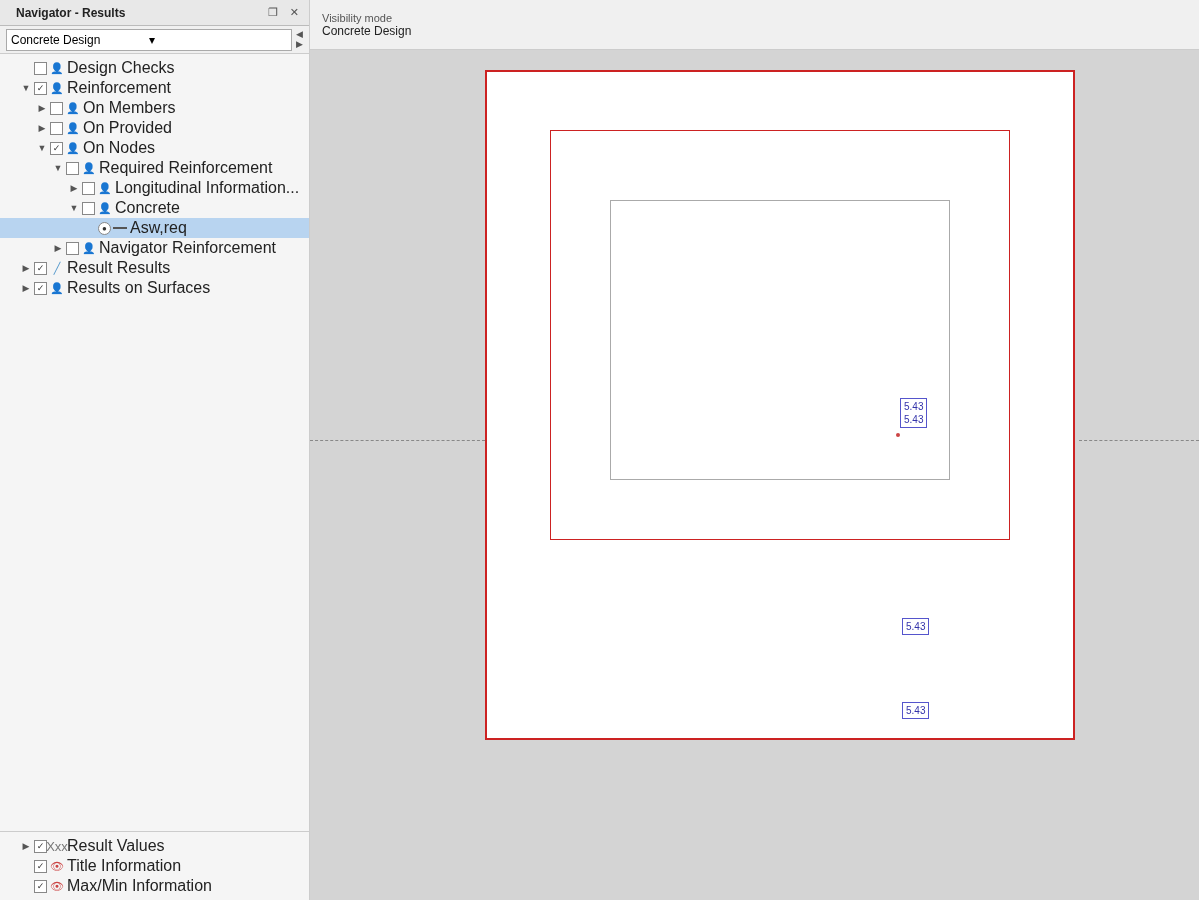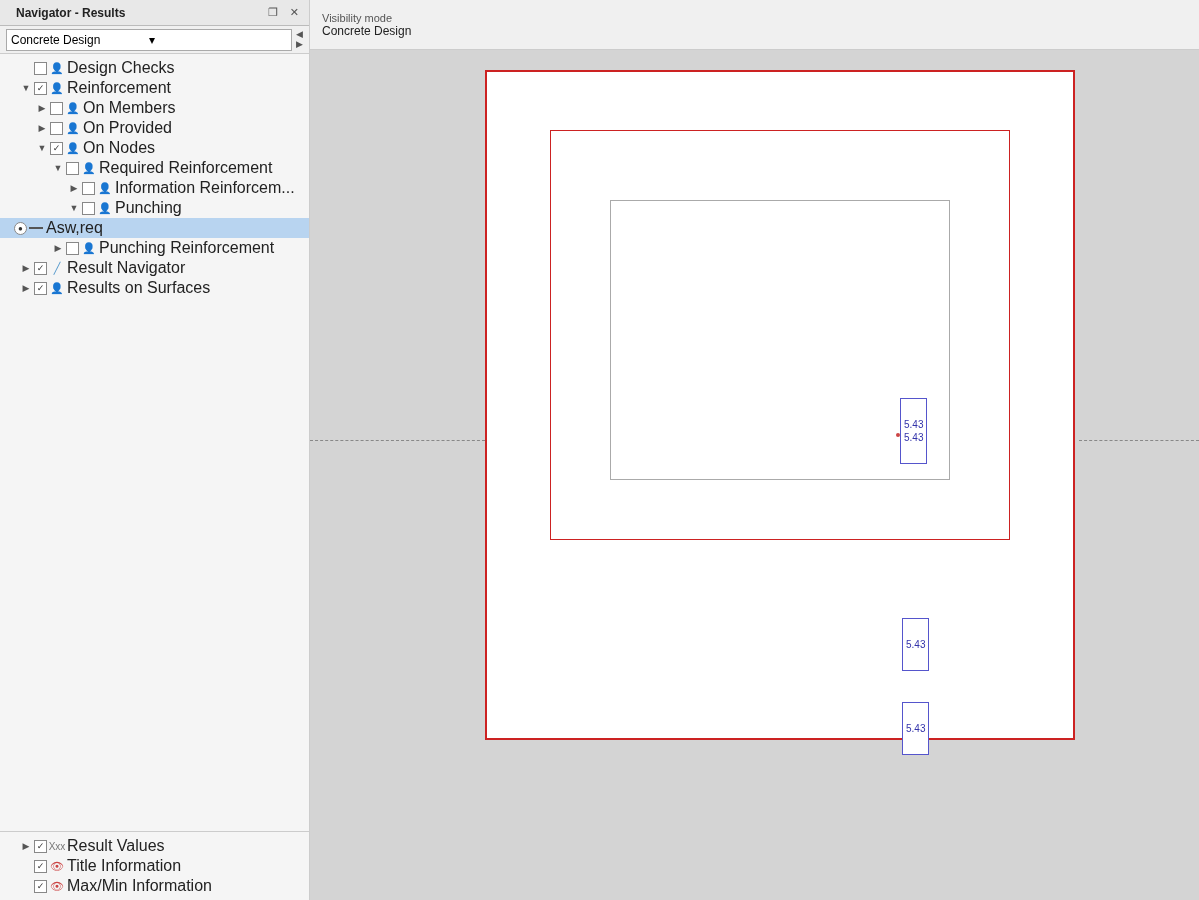--- a/index.html
+++ b/index.html
@@ -94,21 +94,21 @@
       white-space: nowrap;
       font-size: 12px;
       color: #222;
       height: 20px;
     }
     .tree-item.selected { background: #b8d4f0; }
     .tree-indent-1 { padding-left: 20px; }
     .tree-indent-2 { padding-left: 36px; }
     .tree-indent-3 { padding-left: 52px; }
     .tree-indent-4 { padding-left: 68px; }
-    .tree-indent-5 { }
+    .tree-indent-5 { padding-left: 84px; }
 
     .tree-toggle {
       display: inline-flex;
       align-items: center;
       justify-content: center;
       width: 12px;
       font-size: 9px;
       color: #555;
       margin-right: 2px;
       flex-shrink: 0;
@@ -222,21 +222,21 @@
       background: white;
     }
 
     
     .value-label {
       position: absolute;
       background: white;
       border: 1px solid #5555cc;
       color: #3333aa;
       font-size: 10px;
-      padding: 19px 3px;
+      padding: 1px 3px;
       line-height: 1.3;
       white-space: nowrap;
       text-align: center;
     }
 
     .dot-marker {
       position: absolute;
       width: 4px;
       height: 4px;
       background: #cc4444;
@@ -325,66 +325,66 @@
       <span class="tree-toggle">▼</span>
       <span class="checkbox"></span>
       <span class="tree-icon icon-person">👤</span>
       <span class="tree-label">Required Reinforcement</span>
     </div>
 
     <div class="tree-item tree-indent-4">
       <span class="tree-toggle">▶</span>
       <span class="checkbox"></span>
       <span class="tree-icon icon-person">👤</span>
-      <span class="tree-label">Information Reinforcem...</span>
+      <span class="tree-label">Longitudinal Information...</span>
     </div>
 
     <div class="tree-item tree-indent-4">
       <span class="tree-toggle">▼</span>
       <span class="checkbox"></span>
       <span class="tree-icon icon-person">👤</span>
-      <span class="tree-label">Punching</span>
+      <span class="tree-label">Concrete</span>
     </div>
 
     <div class="tree-item tree-indent-5 selected">
       <span class="tree-toggle"></span>
       <span class="radio-dot checked"></span>
       <span style="display:inline-block;width:14px;height:2px;background:#555;margin-right:3px;flex-shrink:0;"></span>
       <span class="tree-label">Asw,req</span>
     </div>
 
     <div class="tree-item tree-indent-3">
       <span class="tree-toggle">▶</span>
       <span class="checkbox"></span>
       <span class="tree-icon icon-person">👤</span>
-      <span class="tree-label">Punching Reinforcement</span>
+      <span class="tree-label">Navigator Reinforcement</span>
     </div>
 
     <div class="tree-item tree-indent-1">
       <span class="tree-toggle">▶</span>
       <span class="checkbox checked"></span>
       <span class="tree-icon icon-diagonal" style="color:#5599cc;">╱</span>
-      <span class="tree-label">Result Navigator</span>
+      <span class="tree-label">Result Results</span>
     </div>
 
     <div class="tree-item tree-indent-1">
       <span class="tree-toggle">▶</span>
       <span class="checkbox checked"></span>
       <span class="tree-icon icon-person">👤</span>
       <span class="tree-label">Results on Surfaces</span>
     </div>
 
   </div>
 
   <div class="bottom-section">
 
     <div class="tree-item tree-indent-1">
       <span class="tree-toggle">▶</span>
       <span class="checkbox checked"></span>
-      <span class="tree-icon" style="font-size:10px;color:#777;">Xxx</span>
+      <span class="tree-icon" style="font-size:13px;color:#777;">Xxx</span>
       <span class="tree-label">Result Values</span>
     </div>
 
     <div class="tree-item tree-indent-1">
       <span class="tree-toggle"></span>
       <span class="checkbox checked"></span>
       <span class="tree-icon icon-eye" style="color:#cc4444;font-size:11px;">👁</span>
       <span class="tree-label">Title Information</span>
     </div>
 

